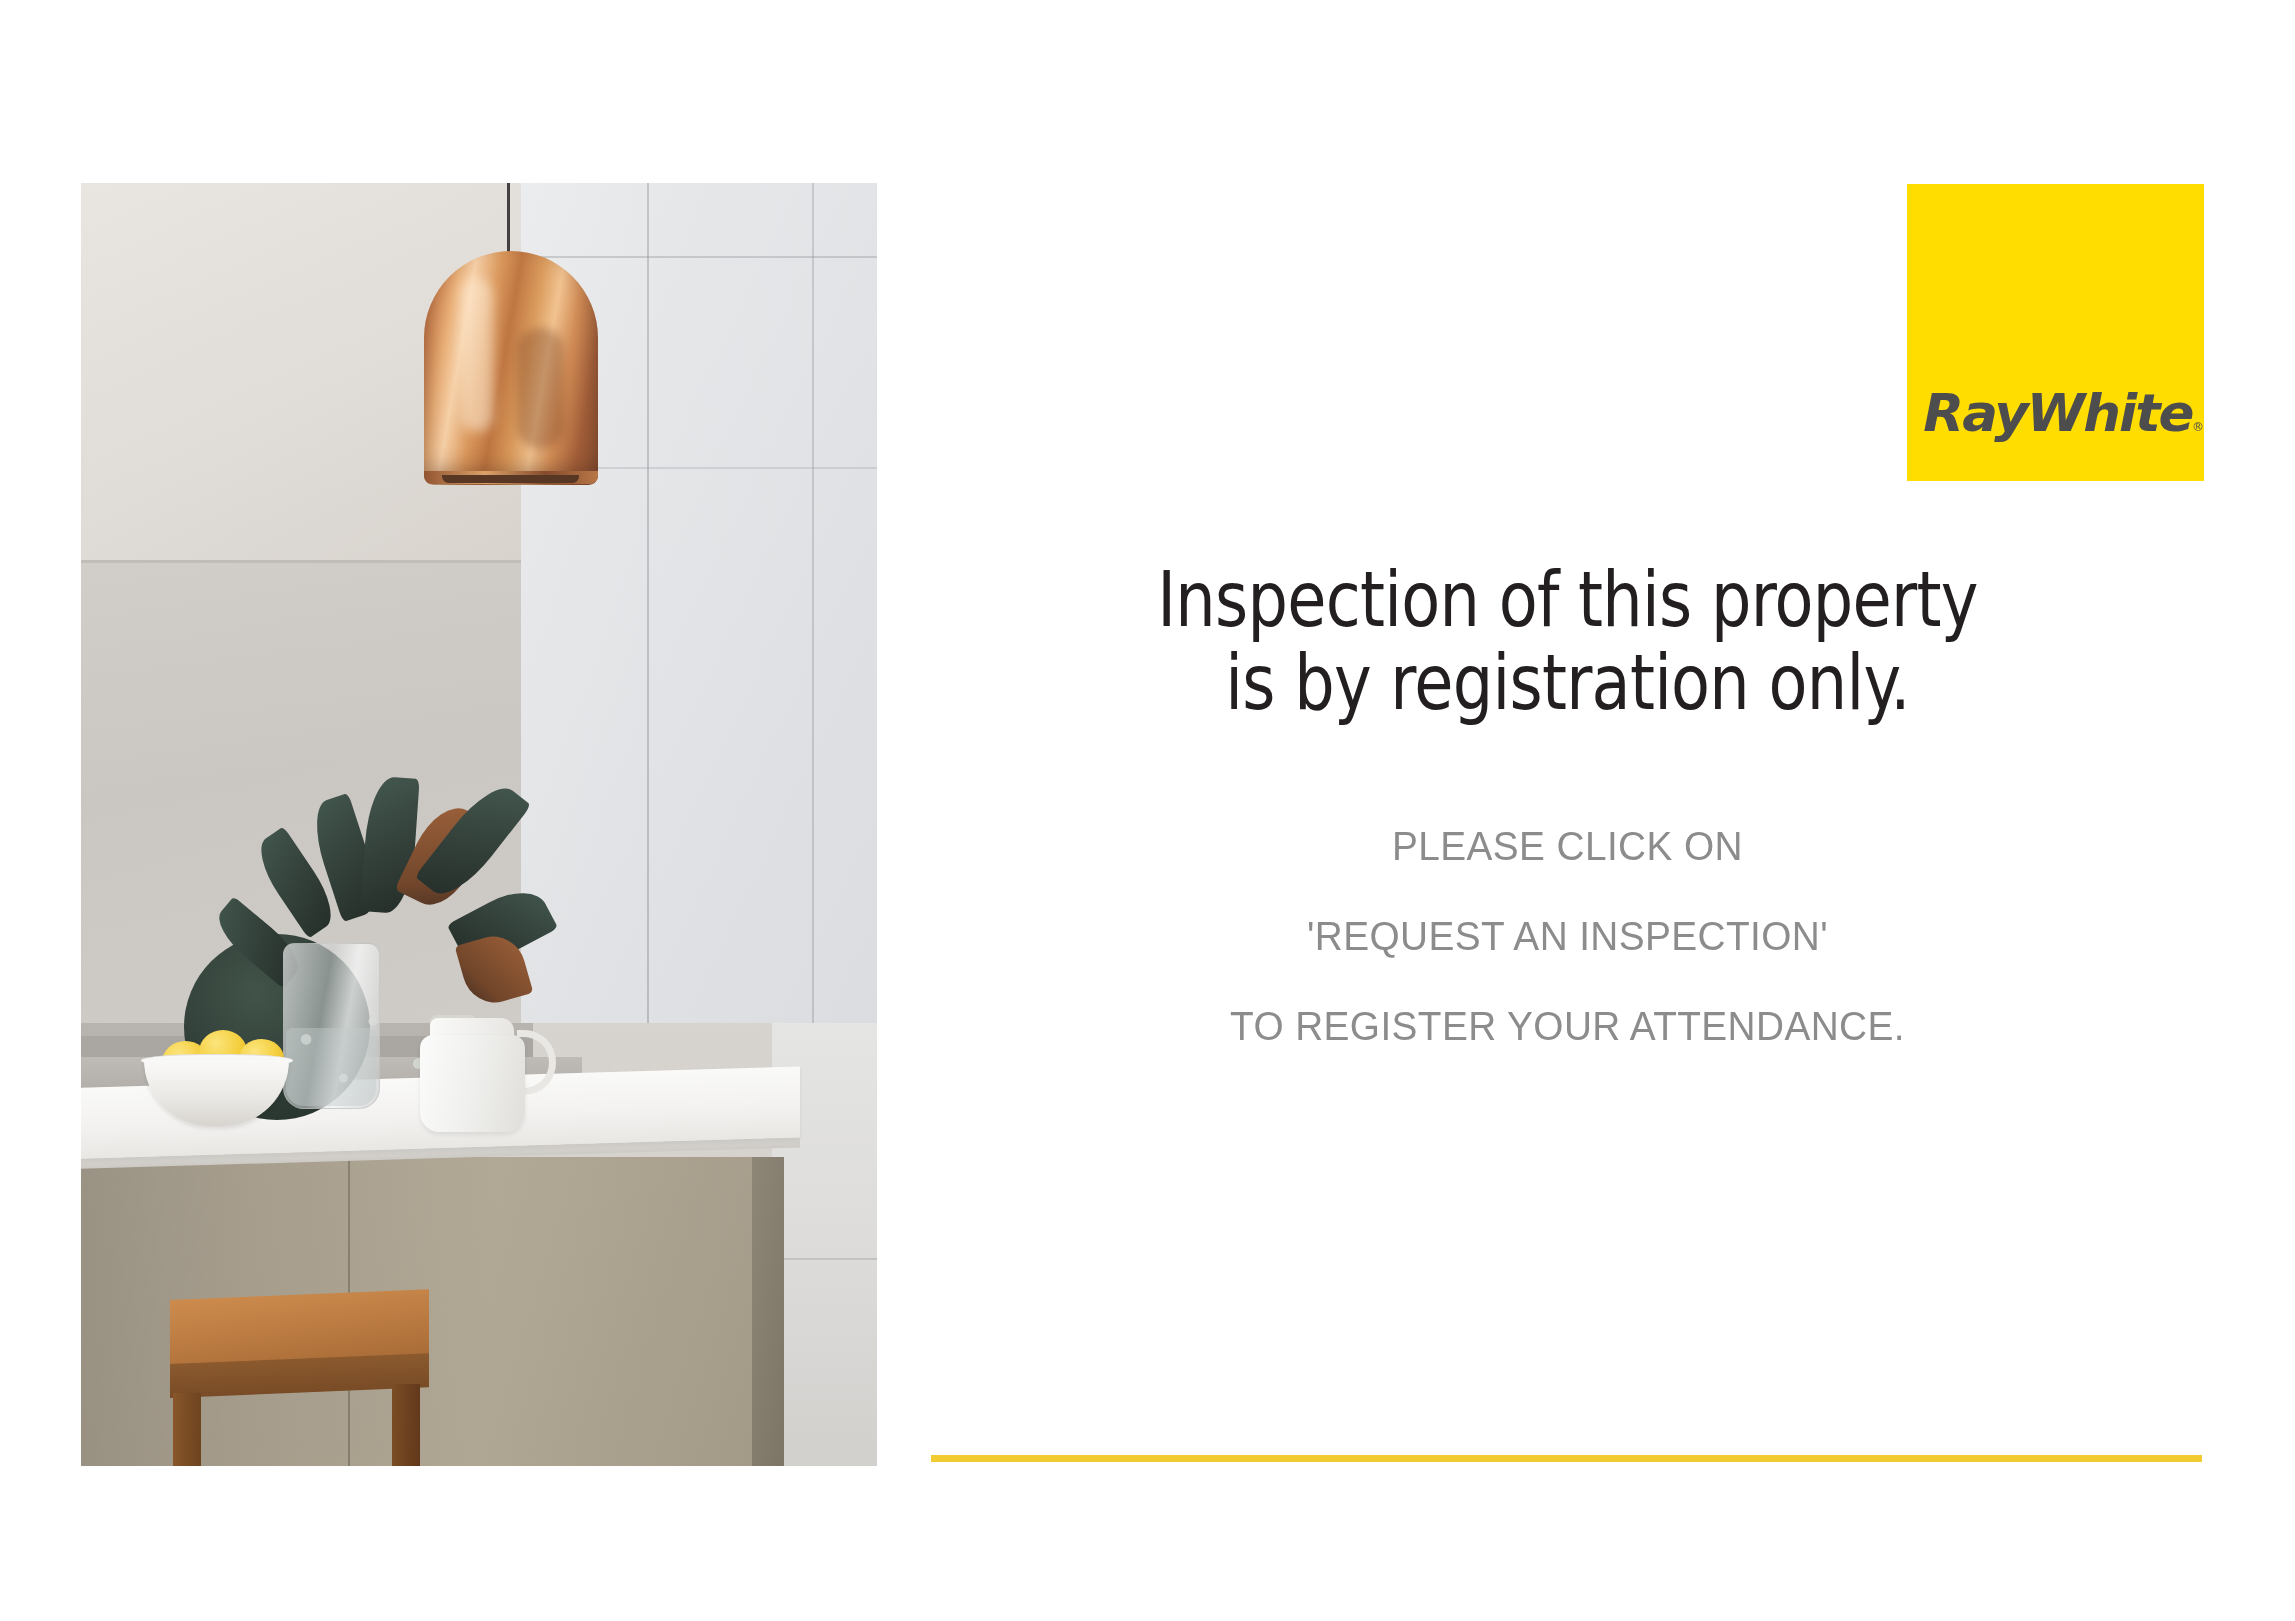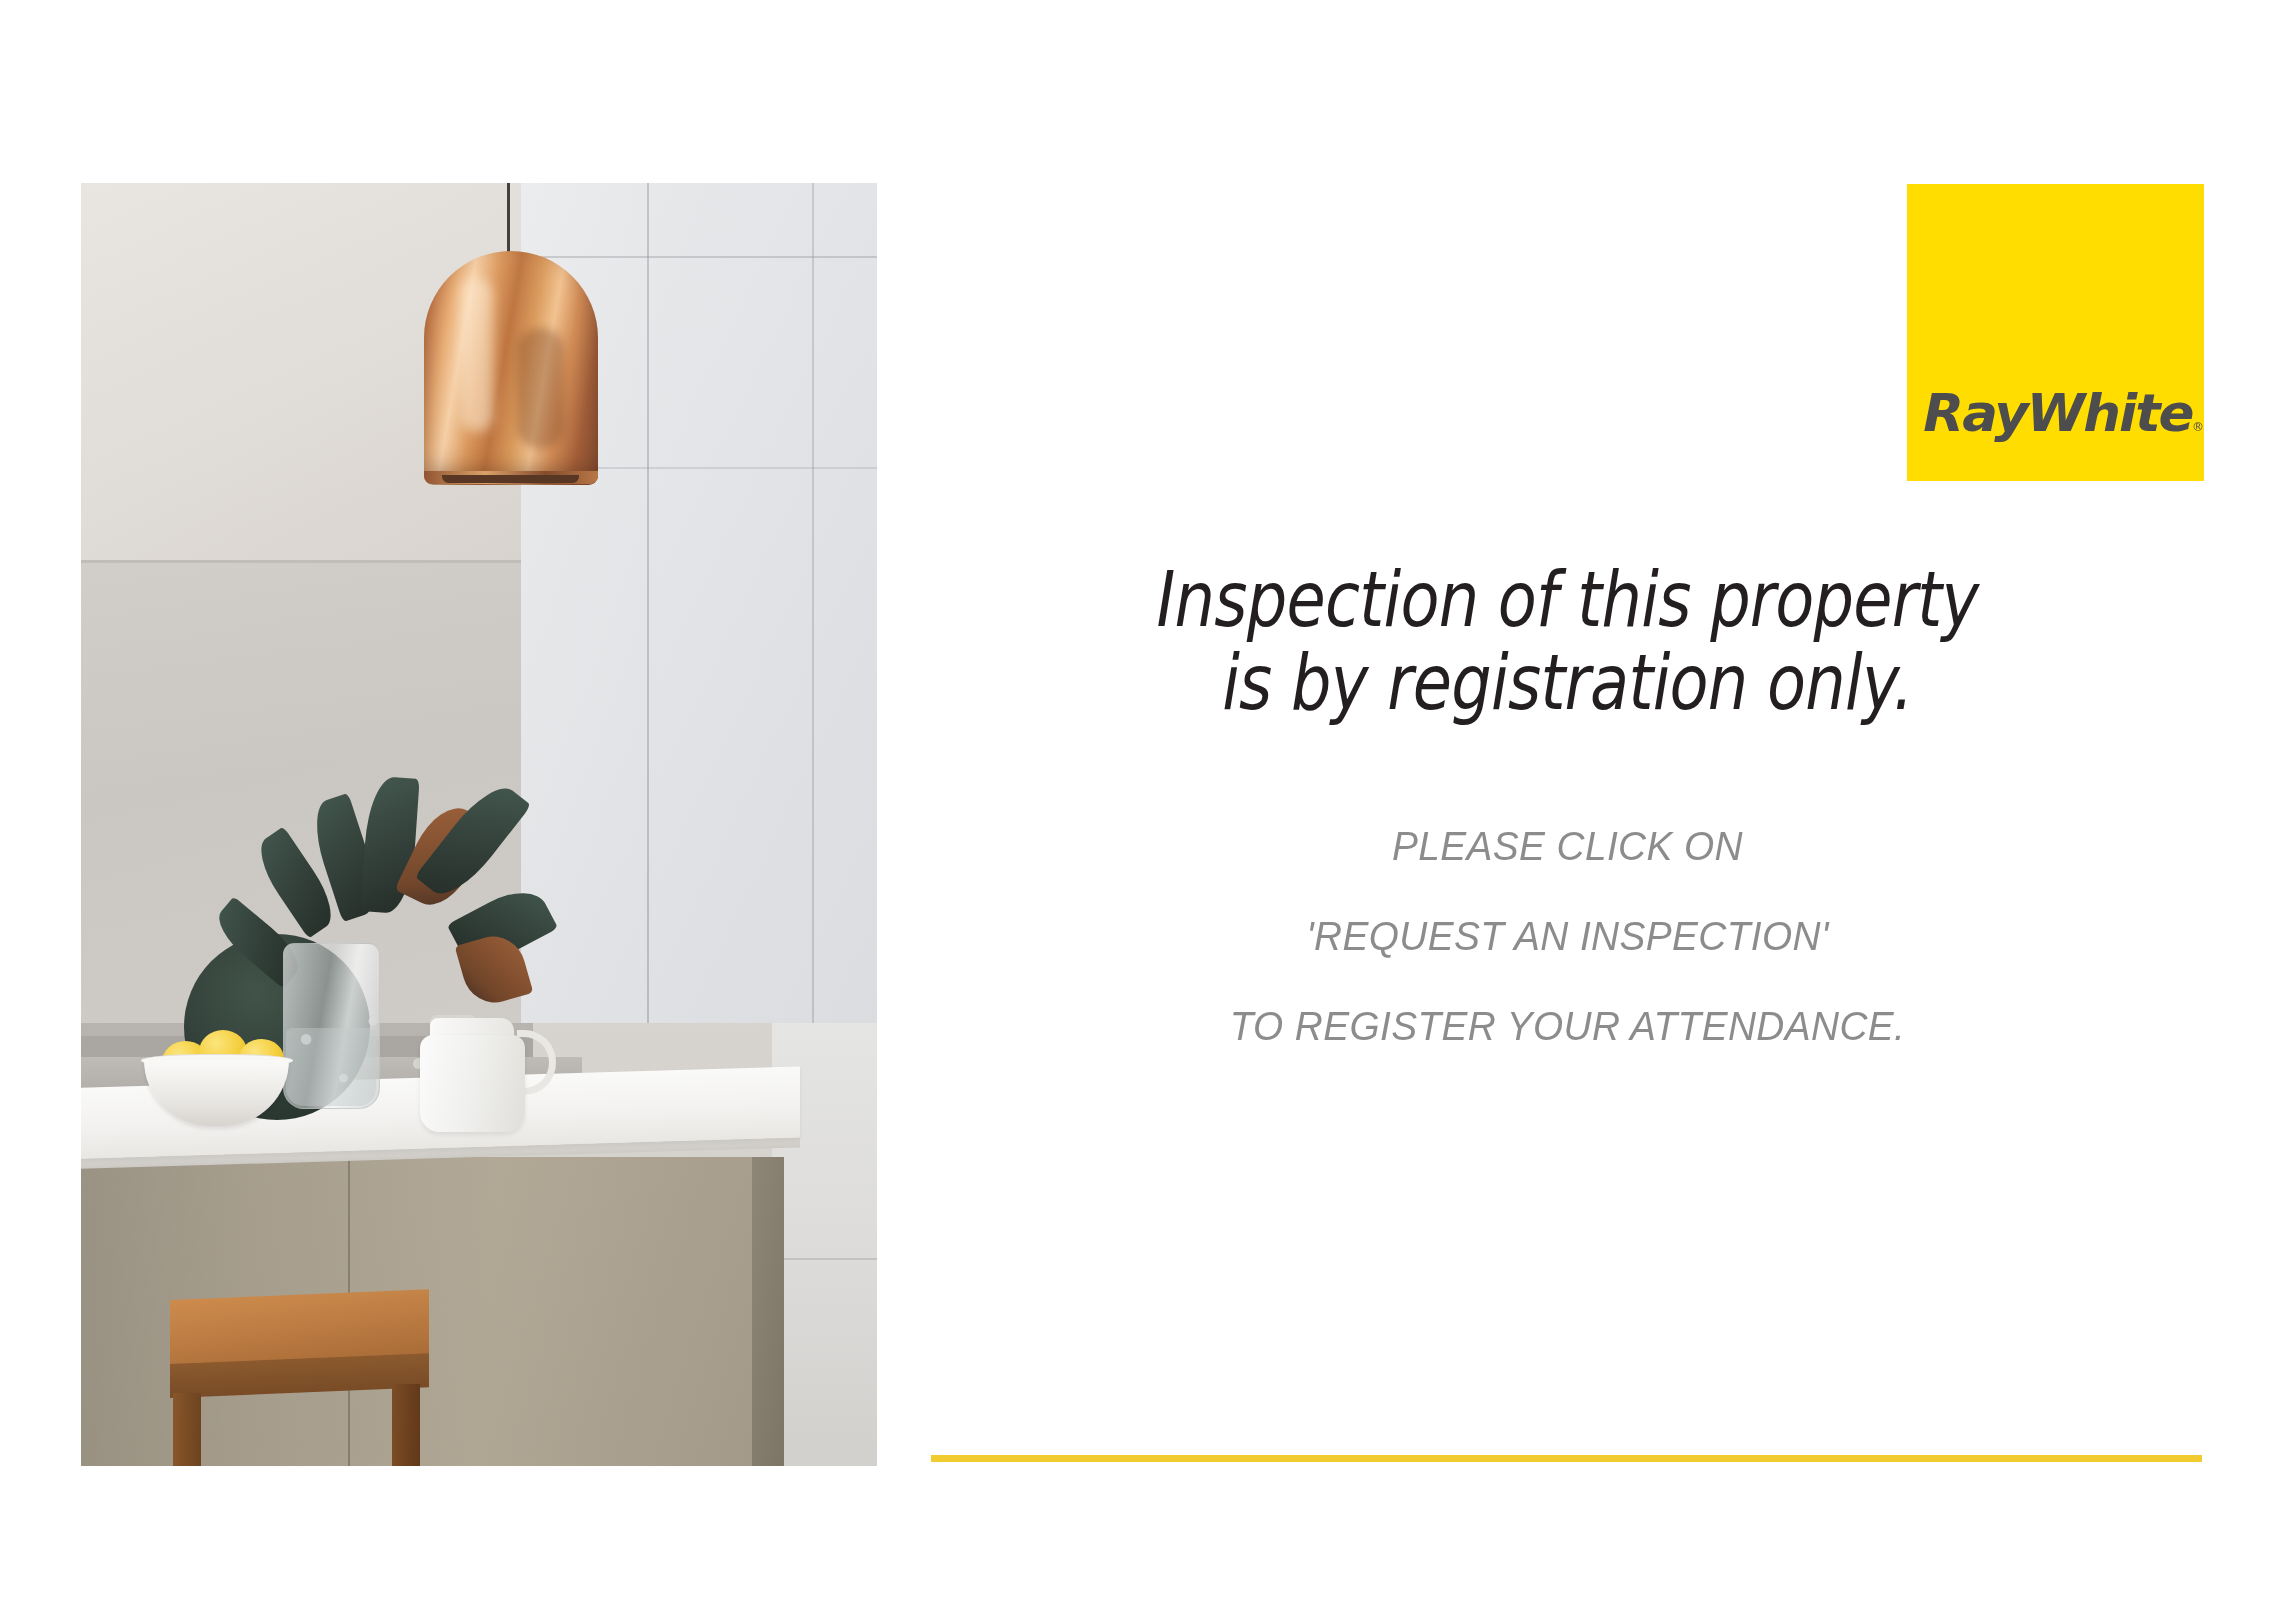--- a/index.html
+++ b/index.html
@@ -176,21 +176,20 @@
   }
   .logo-reg {
     font-family:"DejaVu Sans", sans-serif;
     font-size:12px; color:#4d4d4d; margin-left:2.4px; margin-bottom:4.8px;
   }
 
   
   .right-col {
     position:absolute; left:931px; top:558px; width:1273px;
     text-align:center;
-    font-style:italic;
   }
   .headline {
     font-family:"DejaVu Sans Condensed","Liberation Sans Narrow","Liberation Sans", sans-serif;
     font-size:77px; line-height:1.08; color:#231f20;
     font-weight:400; letter-spacing:-0.8px;
     transform:scaleX(.92); transform-origin:center top;
   }
   .headline .l2 { display:block; }
 
   .sub-block { margin-top:102px; }

